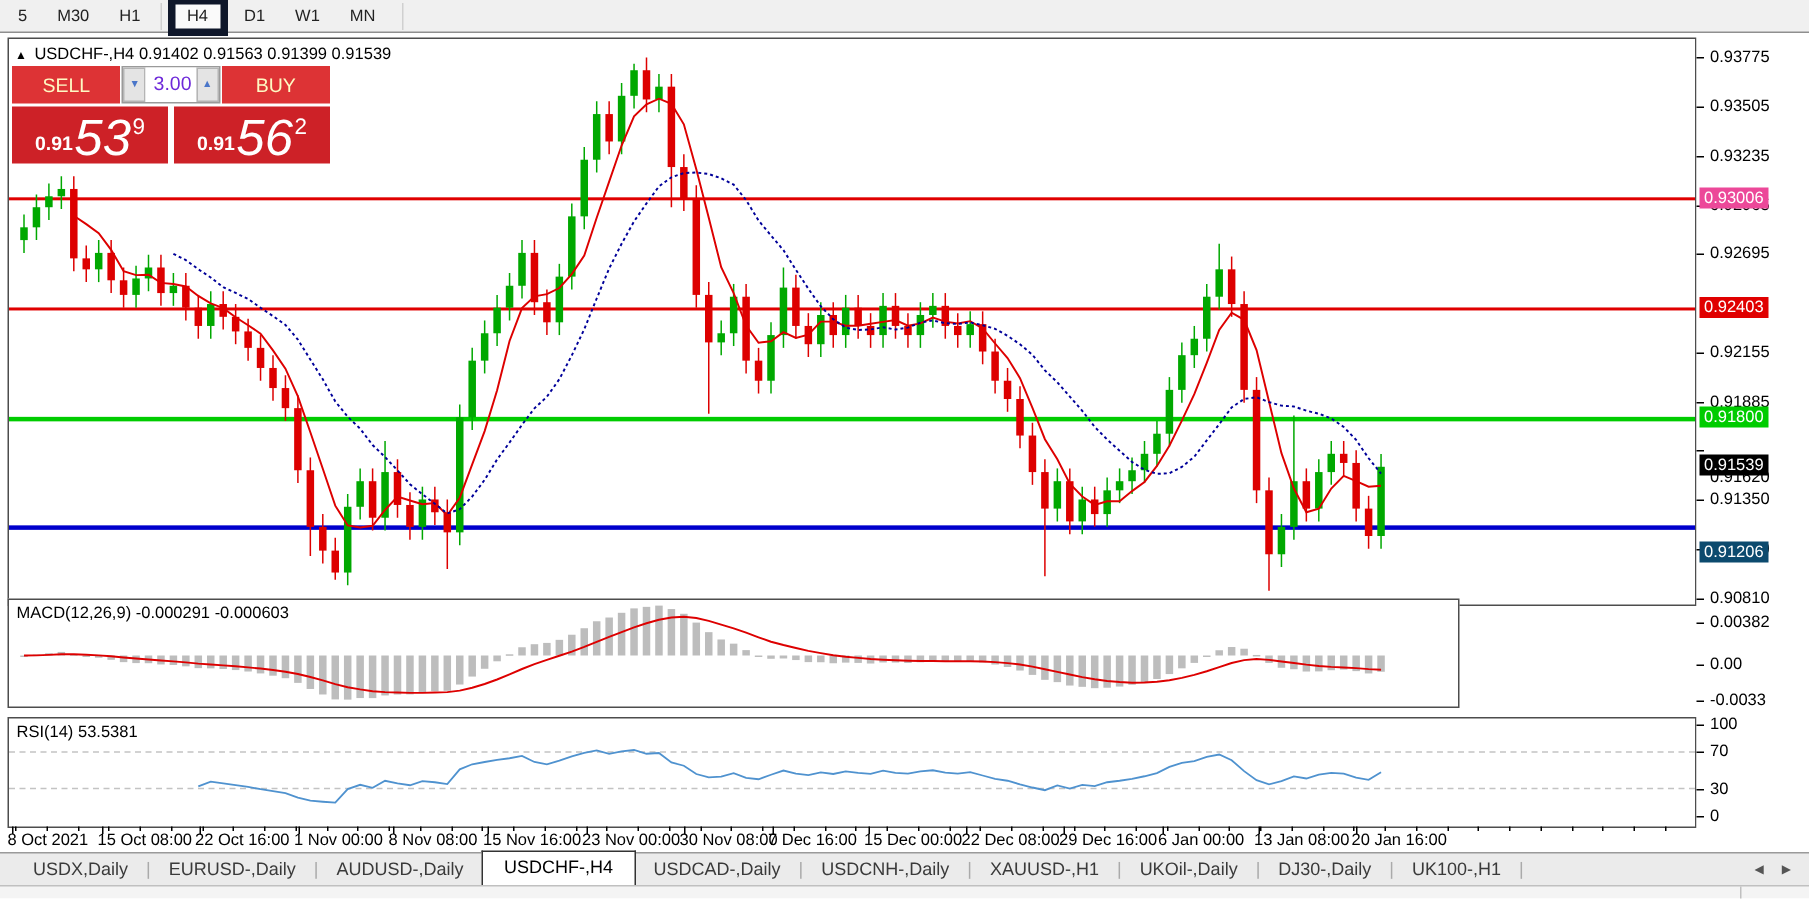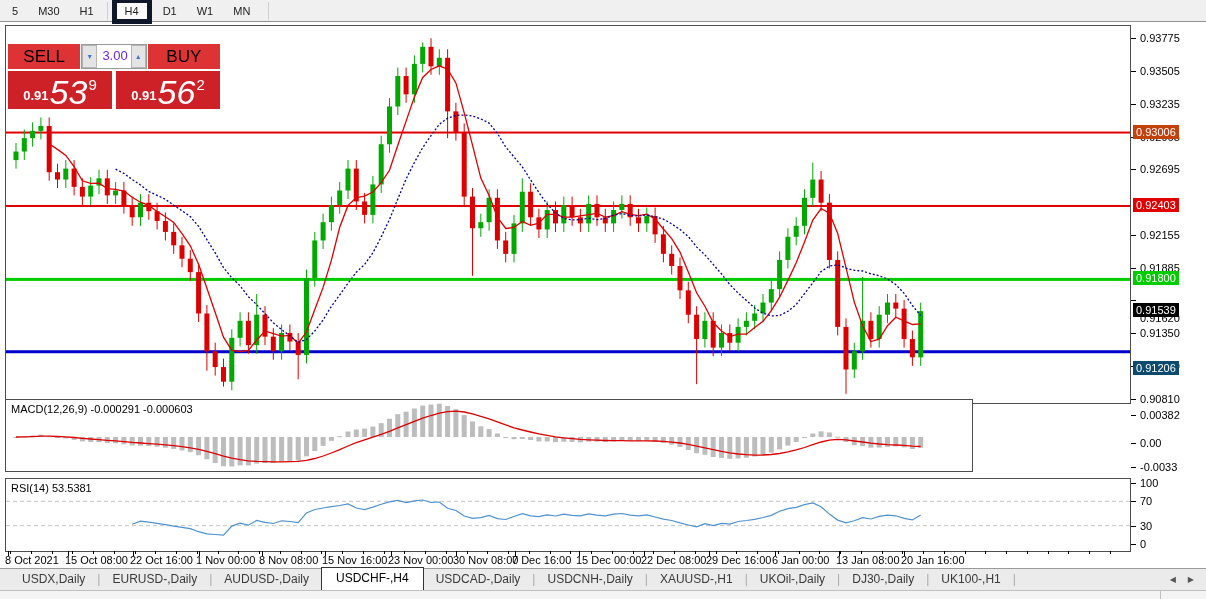--- a/index.html
+++ b/index.html
@@ -39,21 +39,21 @@
     height:14px; line-height:14px; white-space:nowrap; z-index:4;
   }
   
   #time-axis { position:absolute; left:5px; top:552px; width:1126px; height:15px; background:#fff; }
   .t-label { position:absolute; top:2px; font-size:11px; color:#000; white-space:nowrap; }
   .t-tick  { position:absolute; top:-1px; width:1px; background:#000; }
   
   #trade-panel { position:absolute; left:8px; top:44px; width:212px; z-index:10; }
   #tp-row1 { display:flex; height:25px; }
   .tp-btn {
-    width:73px; background:#dd3335; color:#000000; font-size:17px;
+    width:73px; background:#dd3335; color:#fef9c3; font-size:13px;
     display:flex; align-items:center; justify-content:center; cursor:pointer;
   }
   #tp-spin { display:flex; width:66px; height:25px; border:1px solid #9a9a9a; background:#fff; }
   .spin-btn {
     width:15px; background:#e4e4e4; border:1px solid #b5b5b5; color:#4a76c9;
     font-size:7px; display:flex; align-items:center; justify-content:center; cursor:pointer;
   }
   #vol-field { flex:1; font-size:13px; color:#6d28d9; text-align:right; padding:3px 3px 0 0; background:#fff; }
   #tp-row2 { display:flex; margin-top:2px; height:38px; }
   .tp-price {
@@ -94,20 +94,23 @@
       <div class="tf-btn">M30</div>
       <div class="tf-btn">H1</div>
       <div class="tb-sep"></div>
       <div class="tf-btn active">H4</div>
       <div class="tf-btn">D1</div>
       <div class="tf-btn">W1</div>
       <div class="tf-btn">MN</div>
       <div class="tb-sep" style="margin-left: 8px;"></div>
     </div>
 
+  <div id="chart-title">
+    <span class="marker">▲</span><span>USDCHF-,H4</span>&nbsp;<span>0.91402 0.91563 0.91399 0.91539</span>
+  </div>
 
   <div id="trade-panel">
     <div id="tp-row1">
       <div class="tp-btn">SELL</div>
       <div style="width:1px"></div>
       <div id="tp-spin">
         <div class="spin-btn">▼</div>
         <div id="vol-field">3.00</div>
         <div class="spin-btn">▲</div>
       </div>
@@ -520,21 +523,21 @@
       <div class="y-dash" style="top: 445.194px;"></div>
       <div class="y-tick" style="top: 439.194px;">-0.0033</div>
       <div class="y-dash" style="top: 461px;"></div>
       <div class="y-tick" style="top: 455px;">100</div>
       <div class="y-dash" style="top: 479.3px;"></div>
       <div class="y-tick" style="top: 473.3px;">70</div>
       <div class="y-dash" style="top: 503.7px;"></div>
       <div class="y-tick" style="top: 497.7px;">30</div>
       <div class="y-dash" style="top: 522px;"></div>
       <div class="y-tick" style="top: 516px;">0</div>
-      <div class="lvl-label" style="top: 102.549px; background: #c2410c;">0.93006</div>
+      <div class="lvl-label" style="top: 102.549px; background: #ec4899;">0.93006</div>
       <div class="lvl-label" style="top: 175.976px; background: rgb(224, 0, 0);">0.92403</div>
       <div class="lvl-label" style="top: 249.403px; background: rgb(0, 204, 0);">0.91800</div>
       <div class="lvl-label" style="top: 339px; background: #0c4a6e;">0.91206</div>
       <div class="lvl-label" style="top: 281.185px; background: rgb(0, 0, 0);">0.91539</div>
     </div>
 
   <div id="time-axis">
       <div class="t-tick" style="left: 5px; height: 3px;"></div>
       <div class="t-tick" style="left: 25.75px; height: 3px;"></div>
       <div class="t-tick" style="left: 46.5px; height: 3px;"></div>

